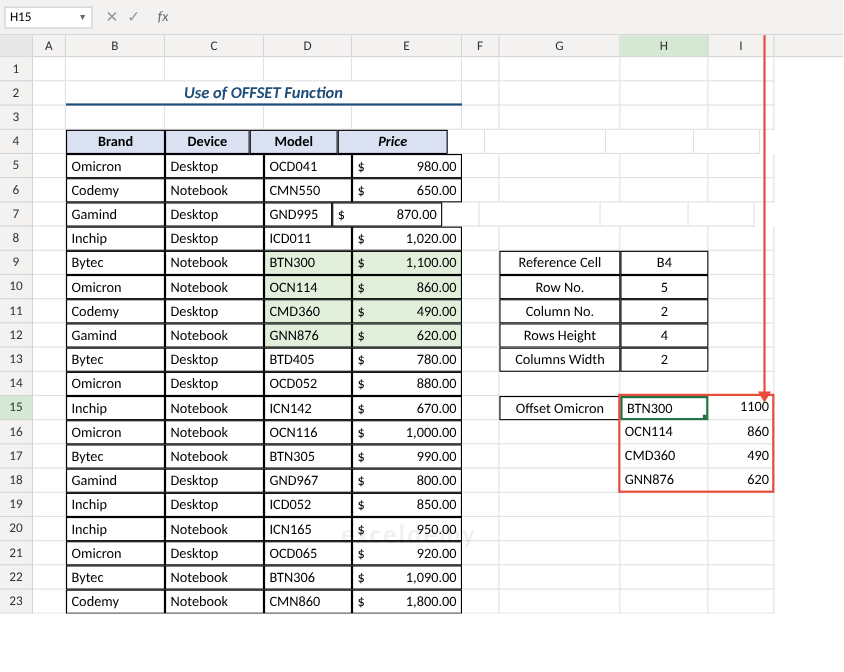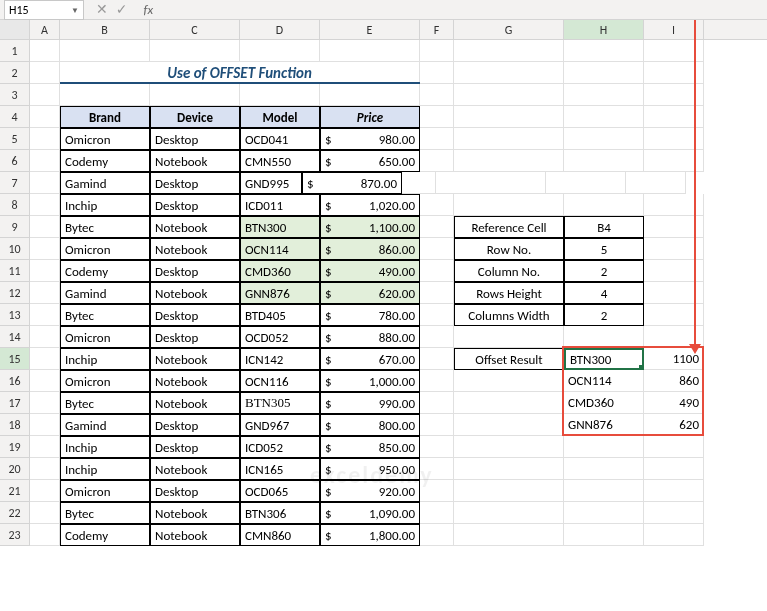--- a/index.html
+++ b/index.html
@@ -1,18 +1,18 @@
 <!DOCTYPE html>
 <html><head>
   <meta charset="utf-8">
   <style>
     * { box-sizing: border-box; margin: 0; padding: 0; }
     body { font-family: Calibri, Arial, sans-serif; font-size: 13px; background: #fff; color: #000; }
     
-    .toolbar { display: flex; align-items: center; background: #f3f2f1; border-bottom: 1px solid #d4d4d4; height: 20px; padding: 0 4px; gap: 4px; }
+    .toolbar { display: flex; align-items: center; background: #f3f2f1; border-bottom: 1px solid #d4d4d4; height: 32px; padding: 0 4px; gap: 4px; }
     .namebox { width: 80px; height: 20px; border: 1px solid #c8c8c8; background: #fff; padding: 0 4px; font-size: 12px; display: flex; align-items: center; justify-content: space-between; }
     .namebox-arrow { font-size: 8px; color: #666; }
     .tool-icons { display: flex; gap: 8px; padding: 0 8px; color: #999; font-size: 14px; }
     .fx-label { font-style: italic; font-size: 13px; color: #666; padding: 0 4px; }
     .formula-bar { flex: 1; height: 20px; border: 1px solid #c8c8c8; background: #fff; padding: 0 4px; display: flex; align-items: center; font-size: 12px; position: relative; }
     .formula-highlight { position: absolute; border: 2px solid #e74c3c; left: -2px; top: -4px; width: 150px; height: 26px; pointer-events: none; }
     
     .grid-container { position: relative; overflow: hidden; }
     .col-headers { display: flex; background: #f3f2f1; border-bottom: 1px solid #d4d4d4; height: 20px; }
     .corner { width: 30px; border-right: 1px solid #d4d4d4; background: #e8e8e8; }
@@ -137,21 +137,21 @@
           <div class="cell" style="width: 80px;"></div>
           <div class="cell" style="width: 100px;"></div>
           <div class="cell" style="width: 34px;"></div>
           <div class="cell" style="width: 110px;"></div>
           <div class="cell" style="width: 80px;"></div>
           <div class="cell" style="width: 60px;"></div>
         </div>
         <div class="grid-row">
           <div class="cell" style="width: 30px;"></div>
           <div class="cell th center" style="width: 90px;">Brand</div>
-          <div class="cell th center" style="width: 90px;">Device</div>
+          <div class="cell th center" style="width: 77px;">Device</div>
           <div class="cell th center" style="width: 80px;">Model</div>
           <div class="cell th center" style="width: 100px; font-style: italic;">Price</div>
           <div class="cell" style="width: 34px;"></div>
           <div class="cell" style="width: 110px;"></div>
           <div class="cell" style="width: 80px;"></div>
           <div class="cell" style="width: 60px;"></div>
         </div>
         <div class="grid-row">
           <div class="cell" style="width: 30px;"></div>
           <div class="cell td" style="width: 90px;">Omicron</div>
@@ -317,21 +317,21 @@
           <div class="cell td" style="width: 90px;">Inchip</div>
           <div class="cell td" style="width: 90px;">Notebook</div>
           <div class="cell td" style="width: 80px;">ICN142</div>
           <div class="cell td" style="width: 100px;">
             <div class="price-cell">
               <span>$</span>
               <span>670.00</span>
             </div>
           </div>
           <div class="cell" style="width: 34px;"></div>
-          <div class="cell offset-label" style="width: 110px;">Offset Result</div>
+          <div class="cell offset-label" style="width: 110px;">Offset Omicron</div>
           <div class="cell selected-cell" style="width: 80px;">BTN300<div class="fill-handle"></div></div>
           <div class="cell right" style="width: 60px;">1100</div>
         </div>
         <div class="grid-row">
           <div class="cell" style="width: 30px;"></div>
           <div class="cell td" style="width: 90px;">Omicron</div>
           <div class="cell td" style="width: 90px;">Notebook</div>
           <div class="cell td" style="width: 80px;">OCN116</div>
           <div class="cell td" style="width: 100px;">
             <div class="price-cell">
@@ -341,21 +341,21 @@
           </div>
           <div class="cell" style="width: 34px;"></div>
           <div class="cell" style="width: 110px;"></div>
           <div class="cell" style="width: 80px;">OCN114</div>
           <div class="cell right" style="width: 60px;">860</div>
         </div>
         <div class="grid-row">
           <div class="cell" style="width: 30px;"></div>
           <div class="cell td" style="width: 90px;">Bytec</div>
           <div class="cell td" style="width: 90px;">Notebook</div>
-          <div class="cell td" style="width: 80px; font-family: Liberation Serif, serif;">BTN305</div>
+          <div class="cell td" style="width: 80px;">BTN305</div>
           <div class="cell td" style="width: 100px;">
             <div class="price-cell">
               <span>$</span>
               <span>990.00</span>
             </div>
           </div>
           <div class="cell" style="width: 34px;"></div>
           <div class="cell" style="width: 110px;"></div>
           <div class="cell" style="width: 80px;">CMD360</div>
           <div class="cell right" style="width: 60px;">490</div>

